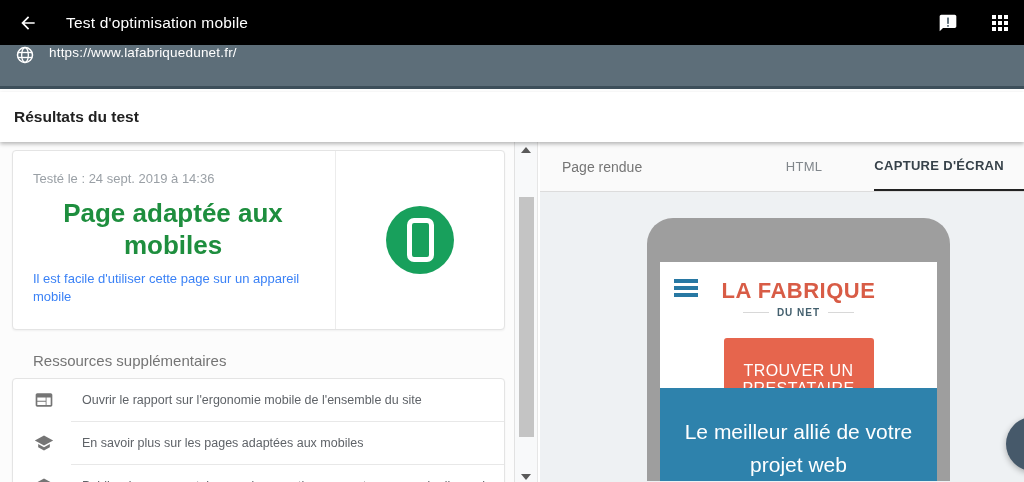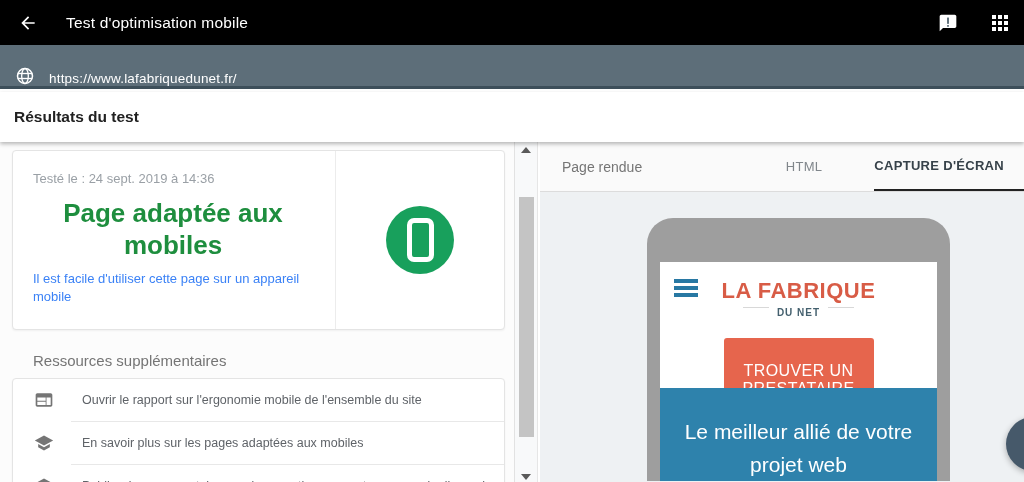--- a/index.html
+++ b/index.html
@@ -25,21 +25,21 @@
   .apps-btn {
     width: 16px; height: 16px; margin-right: 16px; cursor: pointer;
     display: grid; grid-template-columns: repeat(3, 4px); grid-template-rows: repeat(3, 4px); gap: 2px;
   }
   .apps-btn span { background: #fff; width: 4px; height: 4px; }
 
   
   .urlbar {
     position: absolute; left: 0; top: 45px; width: 1024px; height: 44px;
     background: #5d6e79; border-bottom: 3px solid #3d4f5a;
-    display: flex; align-items: flex-end; color: #fff;
+    display: flex; align-items: flex-start; color: #fff;
   }
   .globe-icon { width: 20px; height: 20px; margin-left: 15px; }
   .url-text { margin-left: 14px; font-size: 13.5px; letter-spacing: 0.2px; }
 
   
   .resultsbar {
     position: absolute; left: 0; top: 92px; width: 1024px; height: 50px;
     background: #fff; display: flex; align-items: center;
     box-shadow: 0 2px 4px rgba(0,0,0,0.28); z-index: 5;
   }
@@ -127,21 +127,21 @@
   }
   .device-screen {
     position: absolute; left: 13px; top: 44px; width: 277px; height: 256px;
     background: #fff; overflow: hidden;
   }
   .hamburger-glyph { position: absolute; left: 14px; top: 17px; width: 24px; }
   .hamburger-glyph i { display: block; height: 4px; background: #2878a3; margin-bottom: 3px; }
   .site-logo { text-align: center; padding-top: 16px; }
   .logo-line1 { font-size: 22px; font-weight: 700; color: #d85c46; letter-spacing: 0.5px; }
   .logo-line2 {
-    margin-top: 3px; display: flex; align-items: flex-start; justify-content: center; gap: 8px;
+    margin-top: 3px; display: flex; align-items: center; justify-content: center; gap: 8px;
     font-size: 10px; font-weight: 700; color: #44606e; letter-spacing: 1px;
   }
   .logo-dash { width: 26px; height: 1px; background: #d8d8d8; }
   .cta-button {
     display: block; margin: 20px auto 0 auto; width: 150px; padding: 24px 0;
     background: #e6654d; color: #fff; border: none; border-radius: 3px;
     font-size: 16px; letter-spacing: 0.4px; text-align: center;
     font-family: "Liberation Sans", sans-serif;
   }
   .hero-section {

